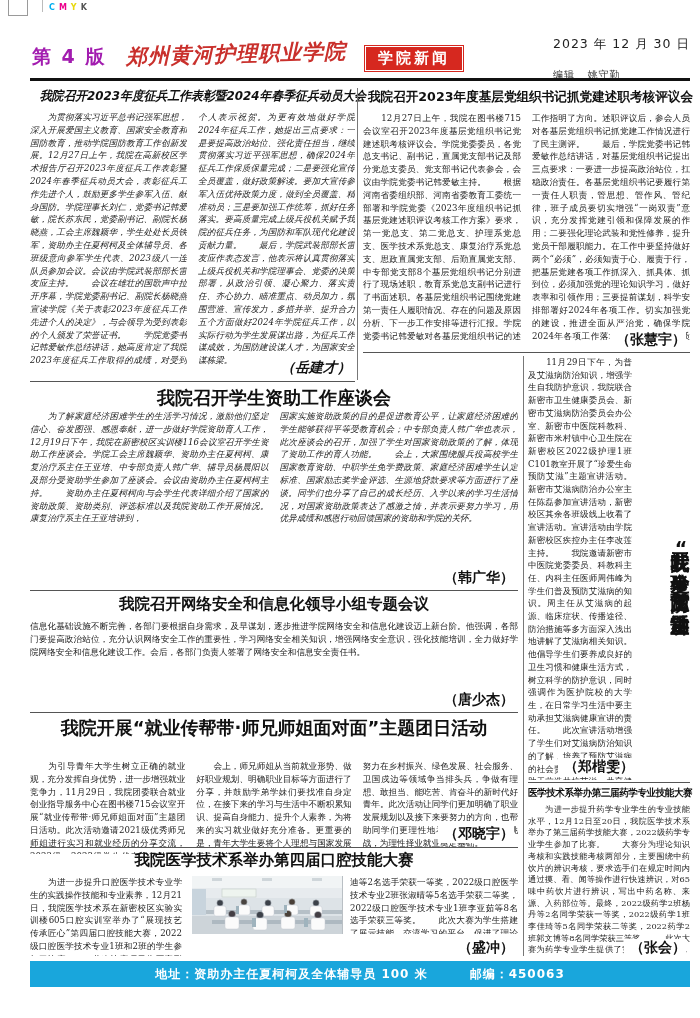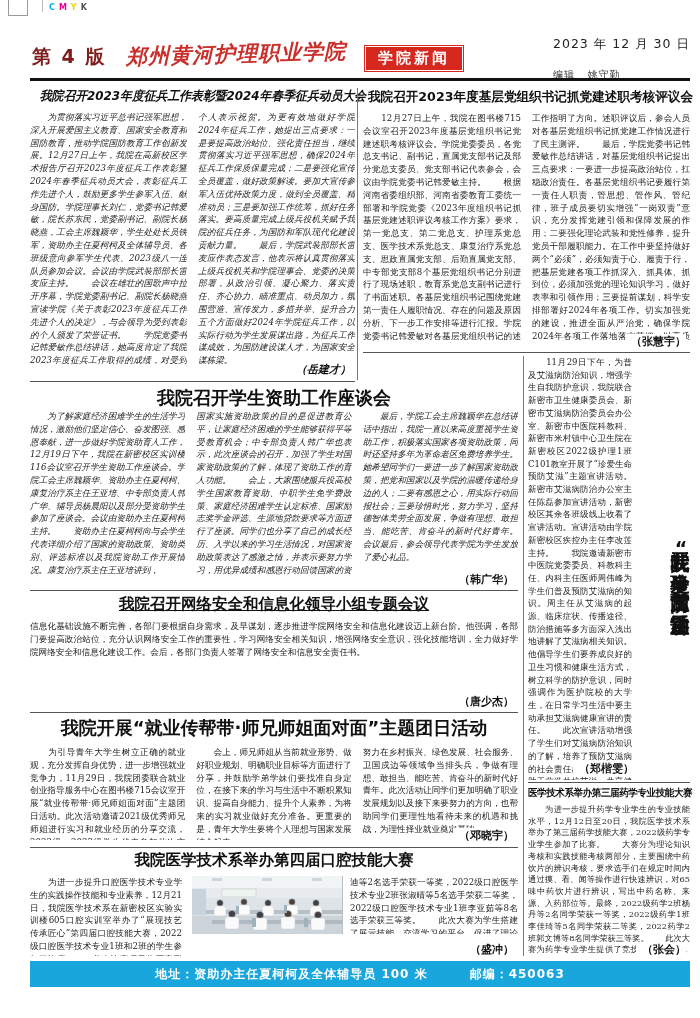--- a/index.html
+++ b/index.html
@@ -11,58 +11,58 @@
   html,body{margin:0;padding:0;background:#f3f3f1;}
   .page{position:relative;width:700px;height:1018px;background:#fff;margin:0 auto;
         font-family:"DejaVu Sans",sans-serif;overflow:hidden;box-shadow:0 0 0 1px #e2e2e0;}
   
   .regmarks{position:absolute;left:8px;top:0;display:flex;align-items:flex-start;gap:14px;}
   .regsquare{width:18px;height:15px;border:1px solid #9a9a9a;border-top:none;}
   .cmyk{display:flex;gap:4px;font-size:8px;font-weight:bold;padding-top:3px;border-left:1px solid #bbb;padding-left:6px;}
   .cm-c{color:#00aeef}.cm-m{color:#ec008c}.cm-y{color:#e8d80e}.cm-k{color:#555}
   
   .header{position:absolute;left:30px;top:36px;width:660px;height:40px;}
-  .page-label{position:absolute;left:2px;top:8px;font-size:19px;font-weight:bold;color:#7f1d1d;letter-spacing:2px;}
+  .page-label{position:absolute;left:2px;top:8px;font-size:19px;font-weight:bold;color:#a21caf;letter-spacing:2px;}
   .masthead{position:absolute;left:96px;top:4px;font-size:21px;font-weight:bold;font-style:italic;
             color:var(--masthead-red);transform:rotate(-1.5deg);letter-spacing:1px;
             font-family:"DejaVu Serif",serif;}
   .section-box{position:absolute;left:336px;top:11px;width:96px;height:23px;background:var(--brand-red);
                color:#fff;font-size:15px;font-weight:bold;display:flex;align-items:center;justify-content:center;
                letter-spacing:3px;box-shadow:0 0 0 1px #fff,0 0 0 2px var(--brand-red);}
   .dateblock{position:absolute;right:0;top:0;color:#222;}
   .dateblock .d1{font-size:12.5px;letter-spacing:1px;}
   .dateblock .d2{font-size:10px;margin-top:15px;letter-spacing:1px;color:#333;}
   .head-rule{position:absolute;left:30px;top:78px;width:660px;height:3px;background:#111;}
   
   .art{position:absolute;color:var(--ink);}
   .art h2{margin:0;text-align:center;color:#111;font-weight:bold;white-space:nowrap;
           font-family:"DejaVu Sans",sans-serif;}
   .cols{display:flex;gap:11px;}
   .col{flex:1;font-size:8.6px;line-height:12.8px;text-align:justify;overflow:hidden;
        font-family:"DejaVu Serif",serif;color:#222;}
-  .byline{position:absolute;bottom:1px;right:4px;font-size:11px;font-weight:bold;background:#fff;
+  .byline{position:absolute;bottom:1px;right:4px;font-size:14px;font-weight:bold;background:#fff;
           padding-left:6px;color:#111;font-family:"DejaVu Serif",serif;}
   
   .vline{position:absolute;width:1px;background:#777;}
   .hline{position:absolute;height:1px;background:#555;}
   
   .art-a{left:30px;top:88px;width:325px;height:290px;font-style:italic;}
   .art-a h2{font-size:12.6px;transform:scaleX(0.94);transform-origin:center;margin-bottom:6px;}
   .art-a .cols{height:258px;}
   .art-b{left:363px;top:88px;width:327px;height:262px;}
   .art-b h2{font-size:13px;transform:scaleX(0.97);transform-origin:center;margin-bottom:6px;}
   .art-b .cols{height:230px;}
   .art-c{left:30px;top:386px;width:488px;height:202px;}
   .art-c h2{font-size:18px;}
   .art-c .cols{height:166px;font-style:italic;}
   .art-d{left:30px;top:594px;width:488px;height:116px;}
-  .art-d h2{font-size:15.5px;margin-bottom:5px;text-decoration:underline;}
+  .art-d h2{font-size:15.5px;margin-bottom:5px;}
   .art-d .cols{height:86px;}
   .art-e{left:30px;top:716px;width:488px;height:128px;}
-  .art-e h2{font-size:18px;margin-bottom:6px;}
+  .art-e h2{font-size:18px;margin-bottom:20px;}
   .art-e .cols{height:94px;}
   .art-f{left:30px;top:850px;width:488px;height:108px;}
   .art-f h2{font-size:15.5px;margin-bottom:5px;}
   .f-row{display:flex;gap:10px;height:80px;}
   .f-col1{width:152px;flex:none;font-size:8.6px;line-height:12.8px;text-align:justify;overflow:hidden;
           font-family:"DejaVu Serif",serif;color:#222;}
   .f-right{flex:1;display:flex;flex-direction:column;}
   .f-top{display:flex;gap:8px;height:58px;overflow:hidden;}
   .photo{width:150px;height:58px;flex:none;background:#dfe4e7;outline:1px solid #b9bfc4;}
   .f-col2{flex:1;font-size:8.6px;line-height:12.8px;text-align:justify;overflow:hidden;
@@ -132,21 +132,20 @@
       <div class="col">工作指明了方向。述职评议后，参会人员对各基层党组织书记抓党建工作情况进行了民主测评。　　最后，学院党委书记韩爱敏作总结讲话，对基层党组织书记提出三点要求：一要进一步提高政治站位，扛稳政治责任。各基层党组织书记要履行第一责任人职责，管思想、管作风、管纪律，班子成员要切实增强“一岗双责”意识，充分发挥党建引领和保障发展的作用；二要强化理论武装和党性修养，提升党员干部履职能力。在工作中要坚持做好两个“必须”，必须知责于心、履责于行，把基层党建各项工作抓深入、抓具体、抓到位，必须加强党的理论知识学习，做好表率和引领作用；三要提前谋划，科学安排部署好2024年各项工作。切实加强党的建设，推进全面从严治党，确保学院2024年各项工作落地落实落细，以高质量党建推进学院高质量发展。</div>
     </div>
     <div class="byline">（张慧宇）</div>
   </div>
 
   <div class="art art-c">
     <h2>我院召开学生资助工作座谈会</h2>
     <div class="cols">
       <div class="col">　　为了解家庭经济困难学生的生活学习情况，激励他们坚定信心、奋发图强、感恩奉献，进一步做好学院资助育人工作，12月19日下午，我院在新密校区实训楼116会议室召开学生资助工作座谈会。学院工会主席魏颖华、资助办主任夏柯柯、康复治疗系主任王亚培、中专部负责人韩广华、辅导员杨晨阳以及部分受资助学生参加了座谈会。会议由资助办主任夏柯柯主持。　　资助办主任夏柯柯向与会学生代表详细介绍了国家的资助政策、资助类别、评选标准以及我院资助工作开展情况。康复治疗系主任王亚培讲到，</div>
       <div class="col">国家实施资助政策的目的是促进教育公平，让家庭经济困难的学生能够获得平等受教育机会；中专部负责人韩广华也表示，此次座谈会的召开，加强了学生对国家资助政策的了解，体现了资助工作的育人功能。　　会上，大家围绕服兵役高校学生国家教育资助、中职学生免学费政策、家庭经济困难学生认定标准、国家励志奖学金评选、生源地贷款要求等方面进行了座谈。同学们也分享了自己的成长经历、入学以来的学习生活情况，对国家资助政策表达了感激之情，并表示要努力学习，用优异成绩和感恩行动回馈国家的资助和学院的关怀。</div>
-      <div class="col">　　最后，学院工会主席魏颖华在总结讲话中指出，我院一直以来高度重视学生资助工作，积极落实国家各项资助政策，同时还坚持多年为革命老区免费培养学生。她希望同学们一要进一步了解国家资助政策，把党和国家以及学院的温暖传递给身边的人；二要有感恩之心，用实际行动回报社会；三要珍惜时光，努力学习，坚持德智体美劳全面发展，争做有理想、敢担当、能吃苦、肯奋斗的新时代好青年。　　会议最后，参会领导代表学院为学生发放了爱心礼品。</div>
     </div>
     <div class="byline">（韩广华）</div>
   </div>
 
   <div class="art art-d">
     <h2>我院召开网络安全和信息化领导小组专题会议</h2>
     <div class="cols">
       <div class="col">信息化基础设施不断完善，各部门要根据自身需求，及早谋划，逐步推进学院网络安全和信息化建设迈上新台阶。他强调，各部门要提高政治站位，充分认识网络安全工作的重要性，学习网络安全相关知识，增强网络安全意识，强化技能培训，全力做好学院网络安全和信息化建设工作。会后，各部门负责人签署了网络安全和信息安全责任书。</div>
     </div>
     <div class="byline">（唐少杰）</div>

